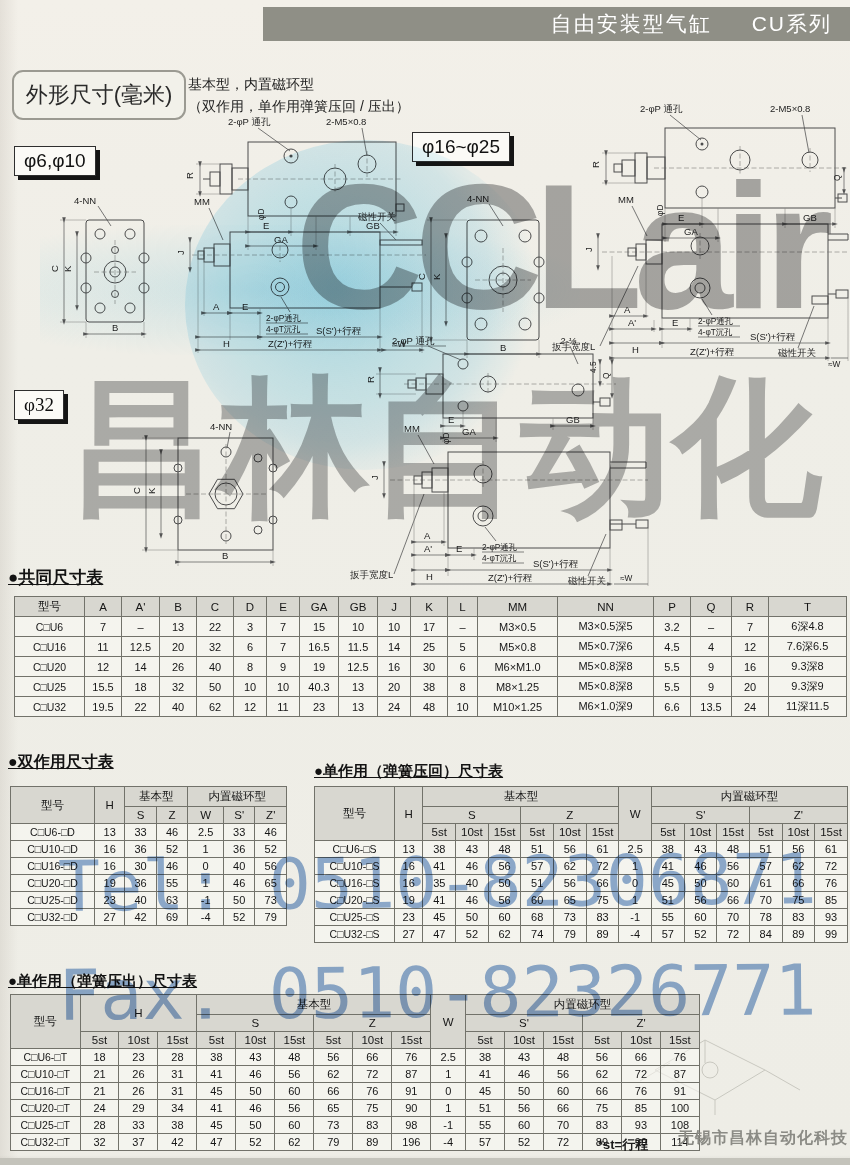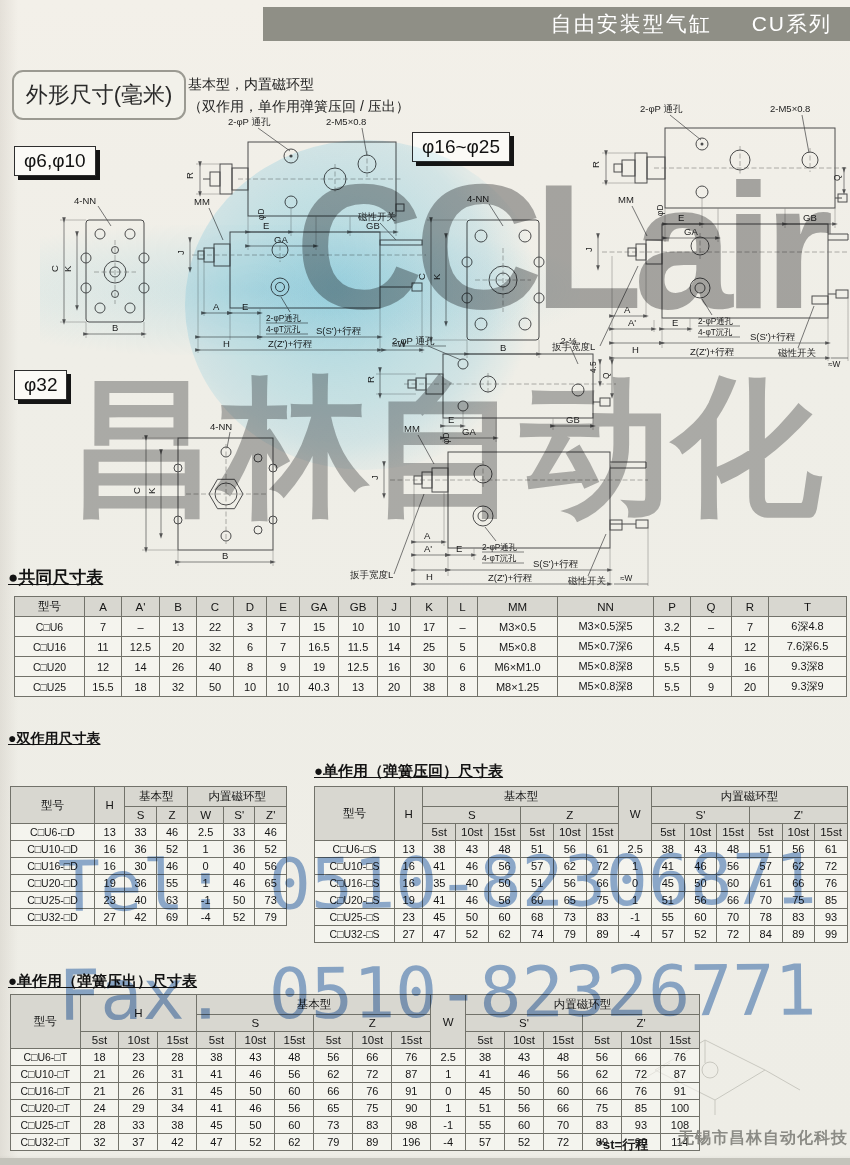--- a/index.html
+++ b/index.html
@@ -17,21 +17,21 @@
   .hdr-bar .gap{width:40px;}
   
   .title-box{left:12px;top:70px;width:170px;height:46px;border:2px solid #9b9a92;border-radius:11px;
              background:#f2f1ea;display:flex;align-items:center;justify-content:center;
              font-size:22px;color:#2a2a2a;}
   .sub1{left:188px;top:76px;font-size:14px;}
   .sub2{left:188px;top:98px;font-size:14px;}
   
   .tag{background:#fbfaf6;border:1.5px solid #2e2e2e;box-shadow:4px 4px 0 0 #151515;
        font-size:19px;padding:3px 9px;color:#111;}
-  .tag1{left:14px;top:146px;} .tag2{left:412px;top:132px;} .tag3{left:14px;top:370px;}
+  .tag1{left:14px;top:146px;} .tag2{left:412px;top:132px;} .tag3{left:14px;top:390px;font-family:Liberation Serif, serif;}
   
   .drw{position:absolute;overflow:visible;}
   .drw line,.drw rect,.drw circle,.drw path,.drw polygon{stroke:#4c4c4c;fill:none;stroke-width:1;}
   .drw .dim{stroke:#555;stroke-width:.7;}
   .drw .ld{stroke:#555;stroke-width:.8;}
   .drw .ext{stroke:#8a8a84;stroke-width:.55;}
   .drw .dash{stroke:#737370;stroke-width:.55;stroke-dasharray:5 2.5;}
   .drw text{fill:#1d1d1d;font-size:9.5px;stroke:none;font-family:inherit;}
   .drw .sm{font-size:8.3px;}
   .drw .dot{fill:#4c4c4c;stroke:none;}
@@ -50,21 +50,21 @@
      color:rgba(72,72,74,.40);mix-blend-mode:multiply;white-space:nowrap;}
   .wm-tel{left:58px;top:842px;font-family:"DejaVu Sans Mono","Liberation Mono",monospace;
      font-size:70px;color:rgba(55,110,182,.55);white-space:nowrap;transform:rotate(-.6deg);
      mix-blend-mode:multiply;z-index:40;}
   .wm-fax{left:58px;top:952px;font-family:"DejaVu Sans Mono","Liberation Mono",monospace;
      font-size:70px;color:rgba(55,110,182,.55);white-space:nowrap;transform:rotate(-.4deg);
      mix-blend-mode:multiply;z-index:40;}
   
   .sec-title{font-weight:bold;color:#131313;z-index:20;text-decoration:underline;}
   .t-common-title{left:8px;top:566px;font-size:17px;}
-  .t-dbl-title{left:8px;top:730px;font-size:14px;}
+  .t-dbl-title{left:8px;top:752px;font-size:16px;}
   .t-sar-title{left:314px;top:762px;font-size:15px;}
   .t-sap-title{left:8px;top:972px;font-size:15px;}
   .tblwrap{z-index:20;}
   table.dims{border-collapse:collapse;table-layout:fixed;width:100%;font-size:11px;color:#161616;
      background:rgba(250,249,244,.55);}
   table.dims th,table.dims td{border:1px solid #72726a;text-align:center;padding:2px 0;
      font-weight:normal;white-space:nowrap;overflow:hidden;}
   table.dims thead th{background:#d8d7d0;font-size:11.5px;}
   table.dims td:first-child{font-size:10.5px;}
   .w-common{left:14px;top:596px;width:822px;}
@@ -594,20 +594,40 @@
             <td>20</td>
             <td>38</td>
             <td>8</td>
             <td>M8×1.25</td>
             <td>M5×0.8深8</td>
             <td>5.5</td>
             <td>9</td>
             <td>20</td>
             <td>9.3深9</td>
           </tr>
+          <tr>
+            <td>C□U32</td>
+            <td>19.5</td>
+            <td>22</td>
+            <td>40</td>
+            <td>62</td>
+            <td>12</td>
+            <td>11</td>
+            <td>23</td>
+            <td>13</td>
+            <td>24</td>
+            <td>48</td>
+            <td>10</td>
+            <td>M10×1.25</td>
+            <td>M6×1.0深9</td>
+            <td>6.6</td>
+            <td>13.5</td>
+            <td>24</td>
+            <td>11深11.5</td>
+          </tr>
         </tbody>
     </table>
   </div>
 
   <div class="abs tblwrap w-dbl">
     <table class="dims">
       <colgroup>
         <col style="width:80px">
           <col style="width:29px">
           <col style="width:30px">

